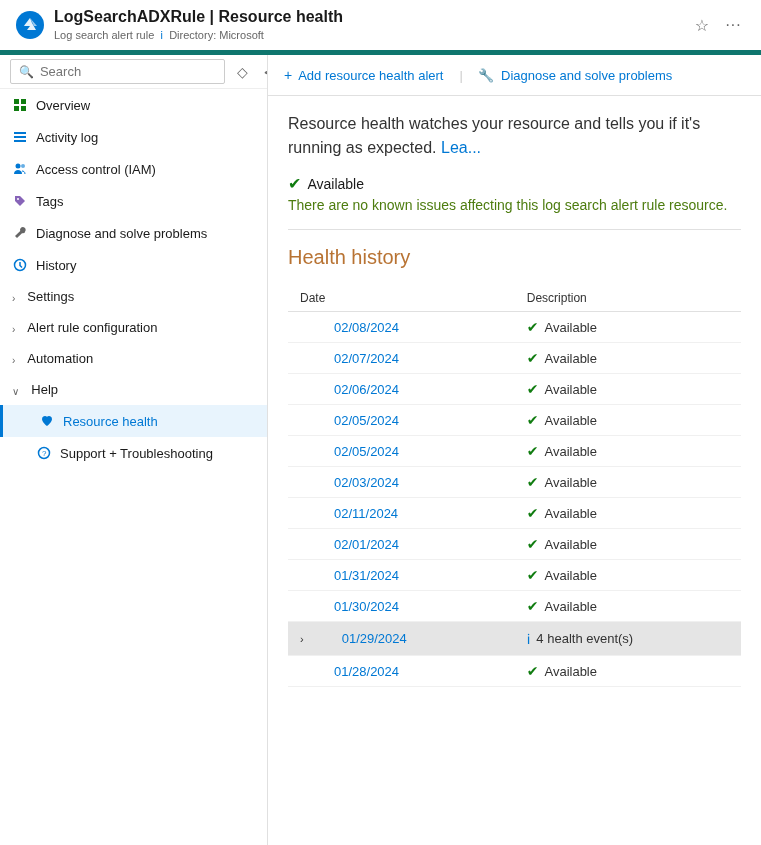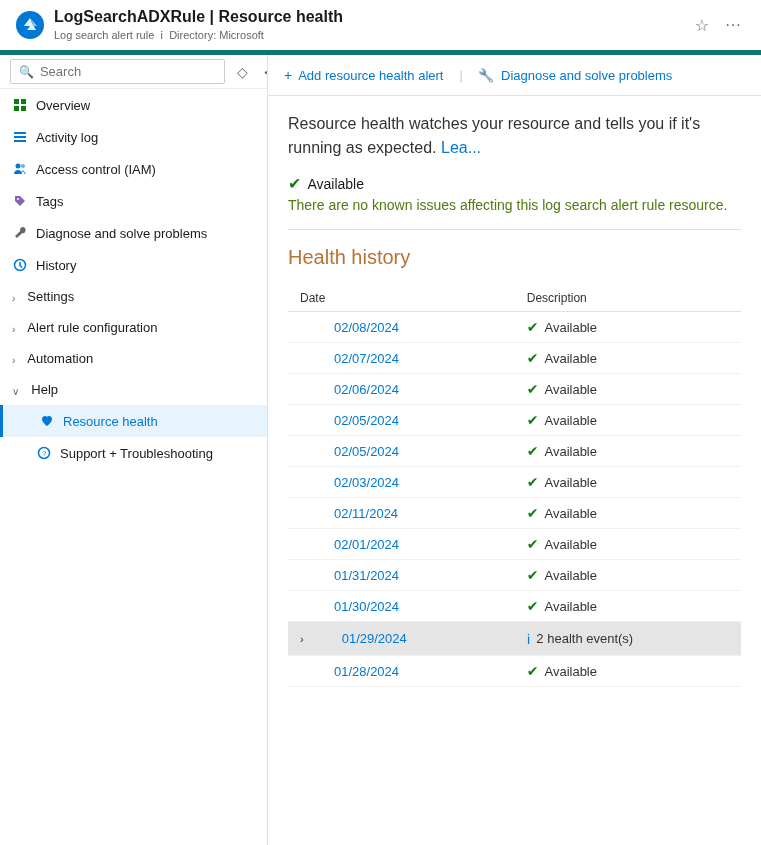--- a/index.html
+++ b/index.html
@@ -506,21 +506,21 @@
                     <span class="green-check">✔</span>
                     <span>Available</span>
                   </div>
                 </td>
               </tr>
               <tr class="highlighted">
                 <td><button class="expand-btn">›</button><span class="date-cell">01/29/2024</span></td>
                 <td>
                   <div class="status-cell">
                     <span class="blue-info">ℹ</span>
-                    <span>2 health event(s)</span>
+                    <span>4 health event(s)</span>
                   </div>
                 </td>
               </tr>
               <tr>
                 <td><span class="date-cell">01/28/2024</span></td>
                 <td>
                   <div class="status-cell">
                     <span class="green-check">✔</span>
                     <span>Available</span>
                   </div>

